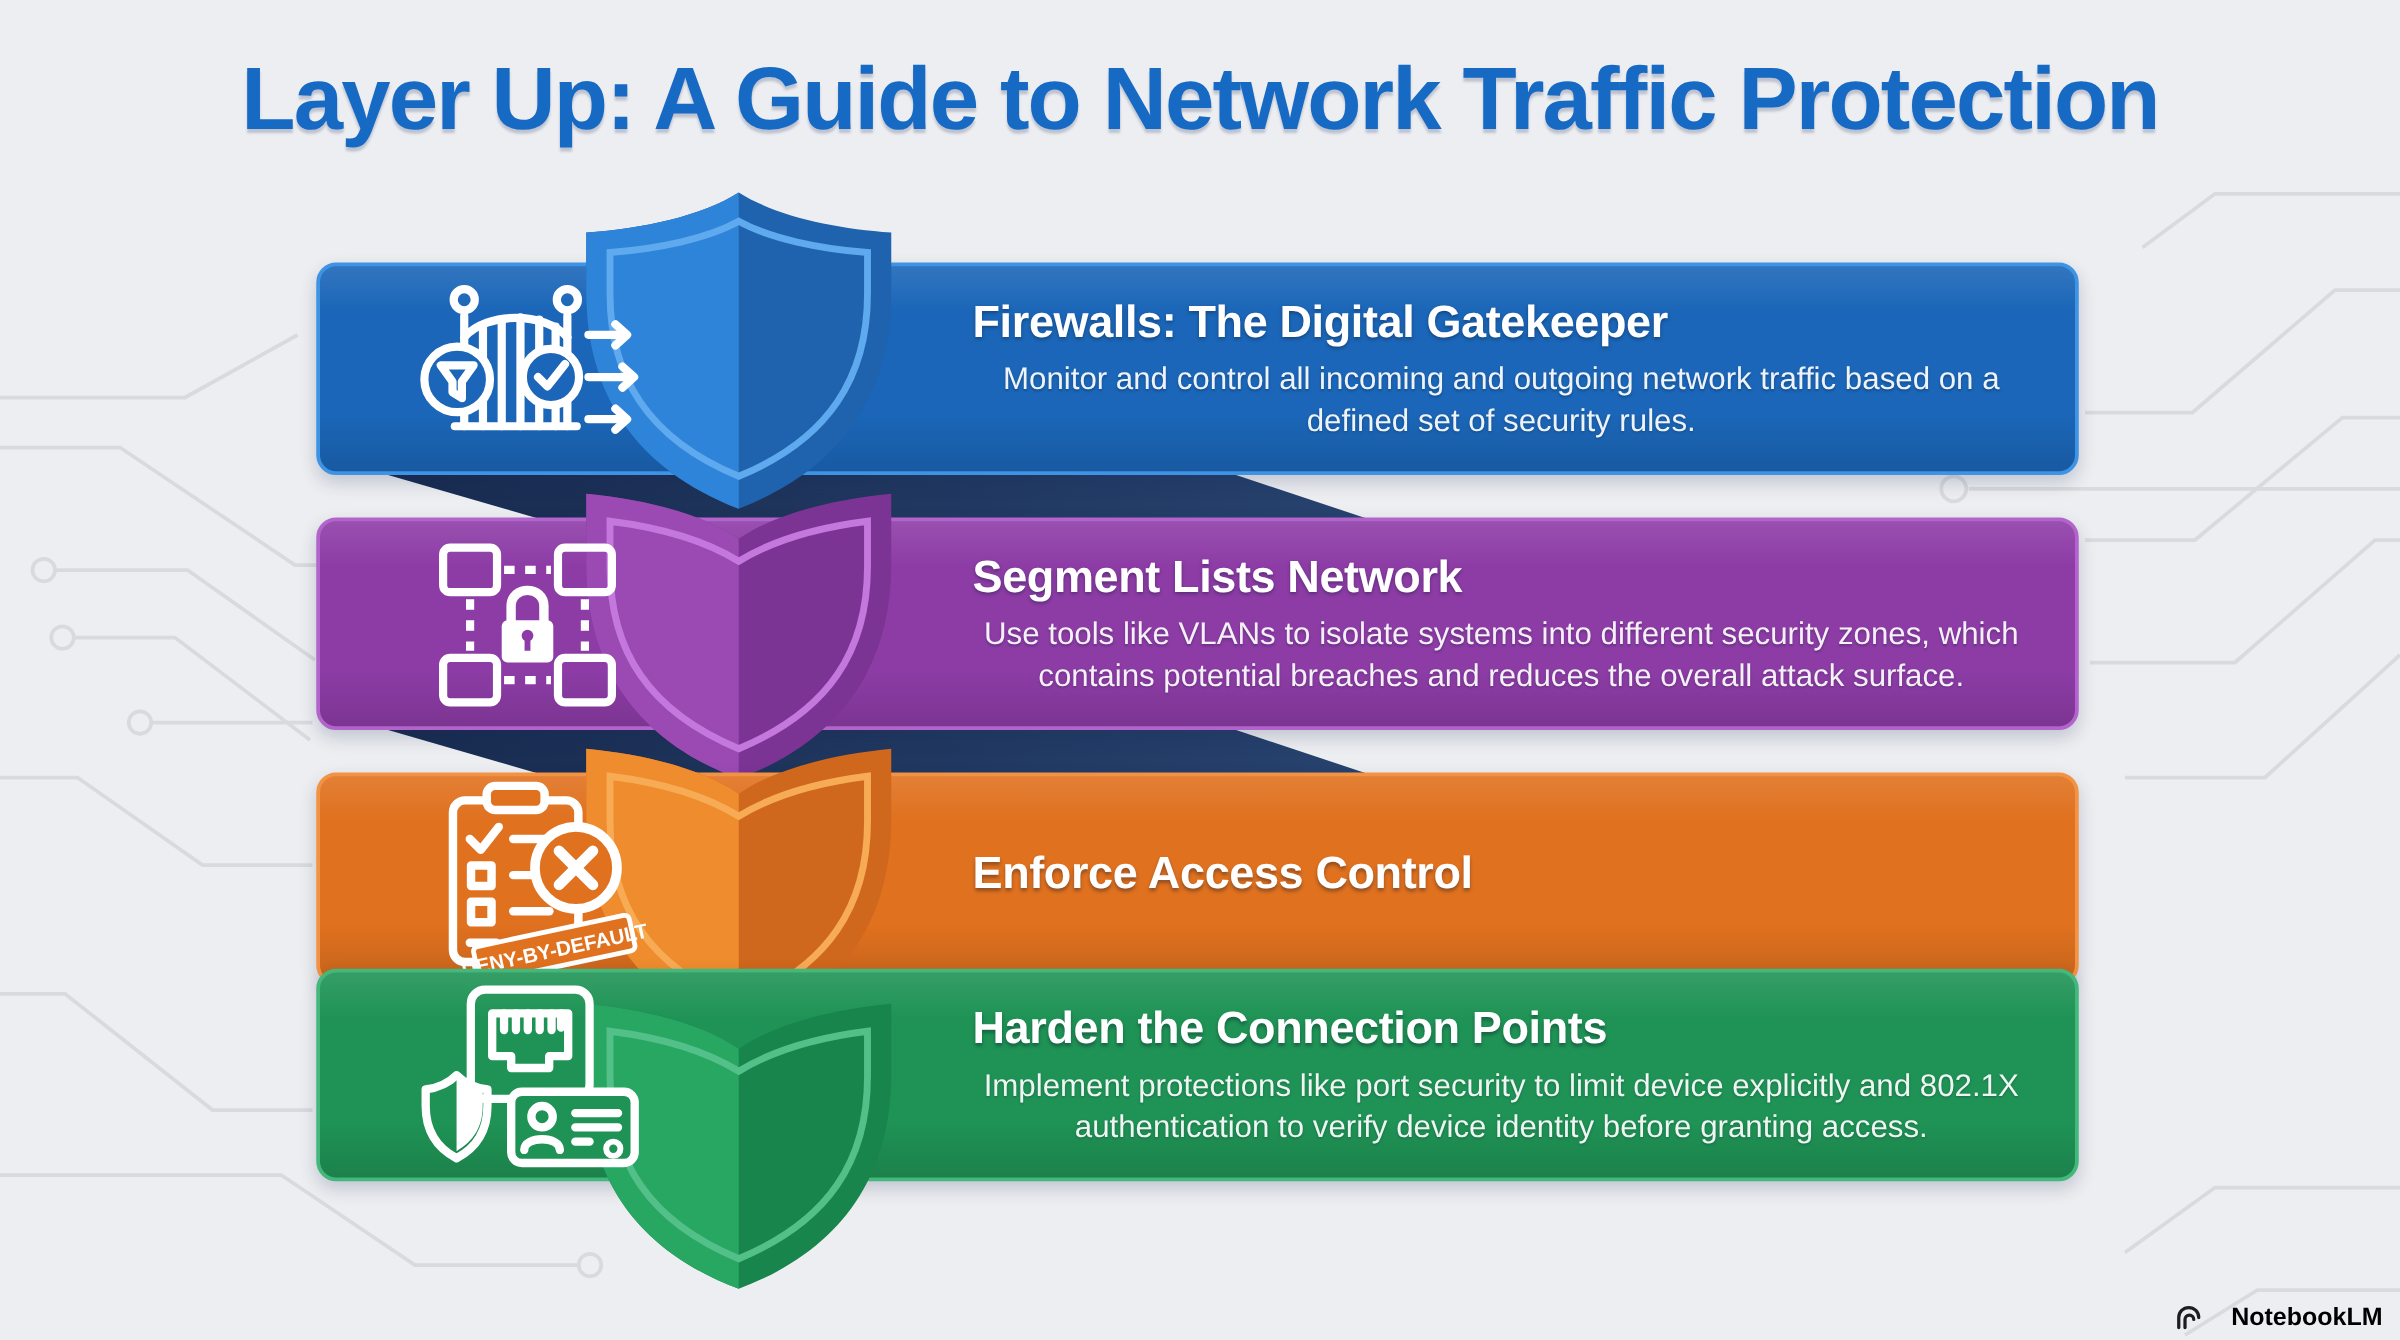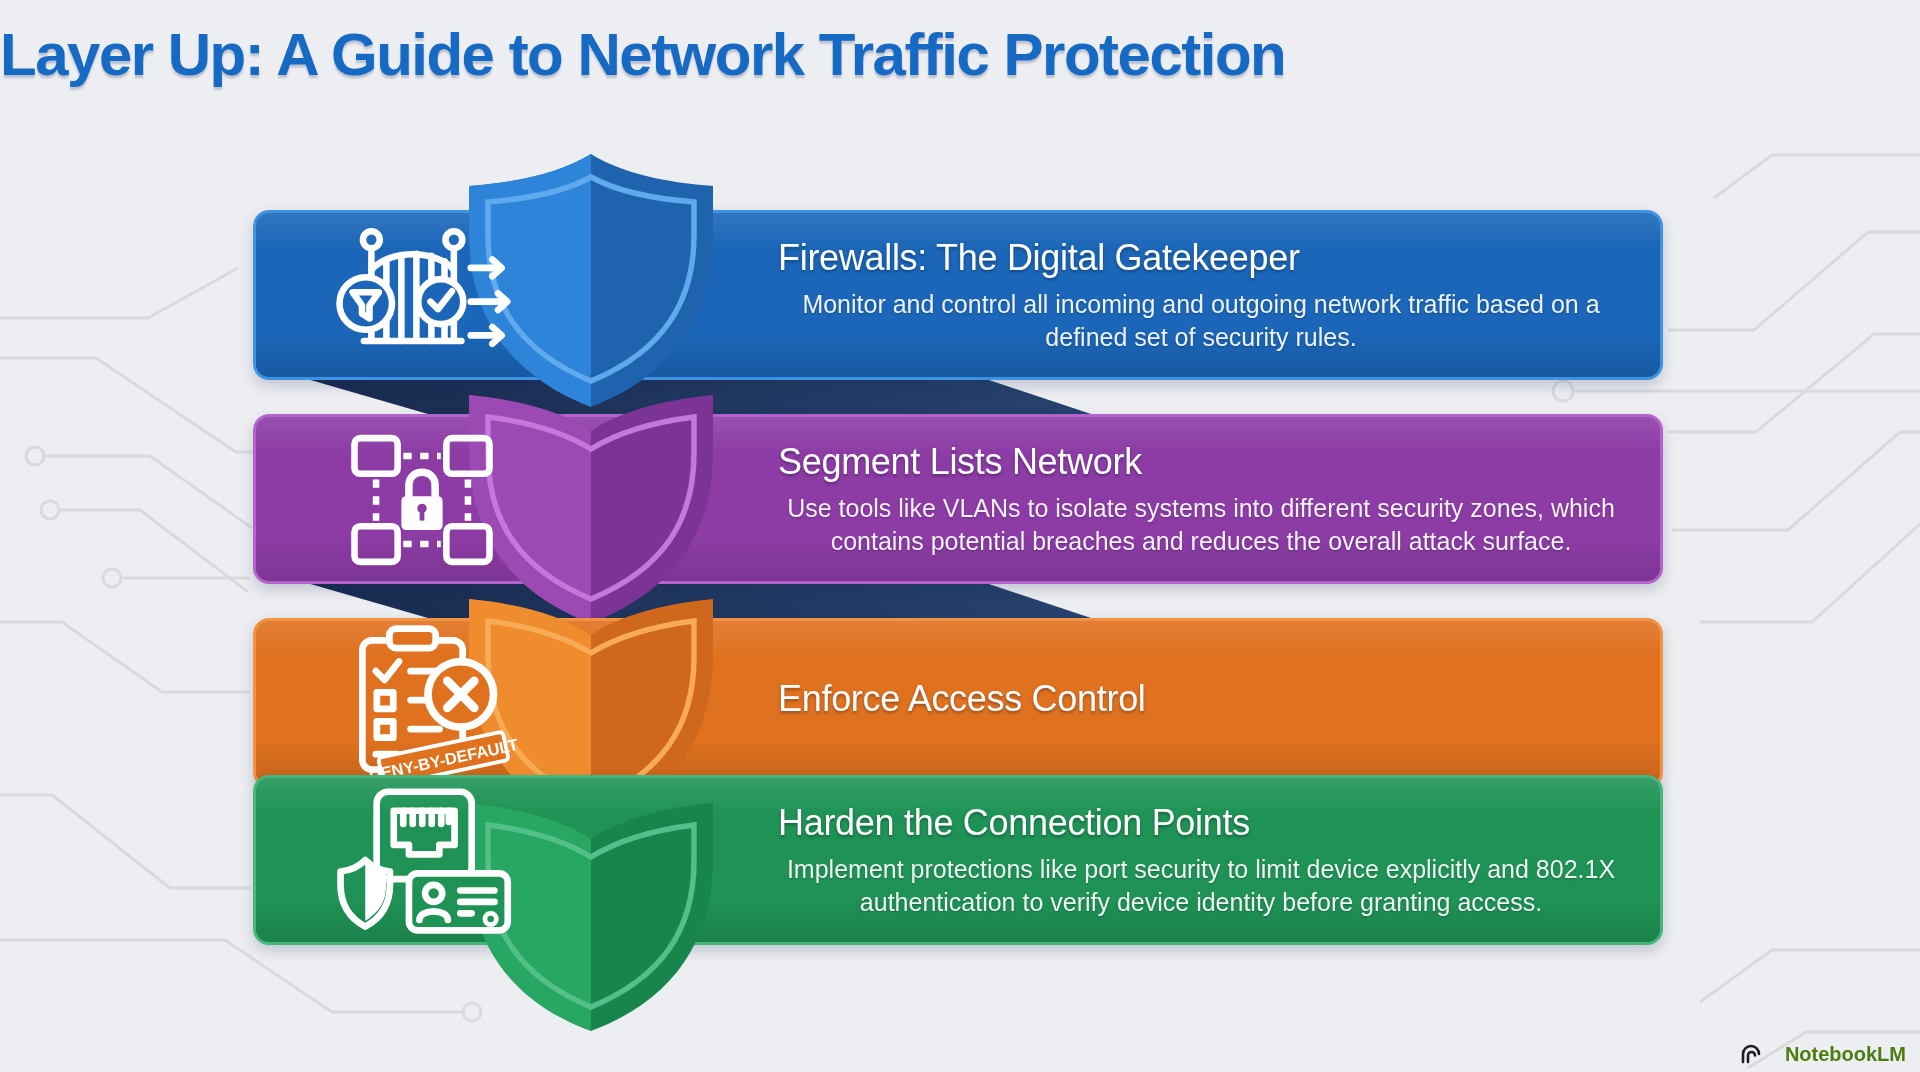--- a/index.html
+++ b/index.html
@@ -9,22 +9,22 @@
     font-family:"Liberation Sans", sans-serif;
     -webkit-font-smoothing:antialiased;
   }
   .stage{position:absolute;inset:0;width:1920px;height:1072px;}
   svg.bg{position:absolute;left:0;top:0;z-index:0;}
   .trace{fill:none;stroke:var(--trace,#d8dade);stroke-width:3;}
   .trace-dot{fill:var(--bg,#edeef1);stroke:var(--trace,#d8dade);stroke-width:3;}
   .navy{fill:url(#navyg);}
 
   .title{
-    position:absolute;top:20px;left:0;width:100%;margin:0;z-index:5;
-    font-size:60px;font-weight:700;letter-spacing:-1.5px;color:var(--title,#176ac4);
+    position:absolute;top:39px;left:0;width:100%;margin:0;text-align:center;z-index:5;
+    font-size:71px;font-weight:700;letter-spacing:-1.5px;color:var(--title,#176ac4);
     text-shadow:0 3px 2px rgba(20,40,90,.22);
   }
 
   .layer{position:absolute;left:0;top:0;width:1920px;height:0;z-index:2;}
   .band{
     position:absolute;left:253px;width:1404px;height:164px;
     border-radius:16px;border:3px solid var(--rim,#888);
     background:var(--band,#444);
     box-shadow:0 6px 14px rgba(25,40,85,.20);
   }
@@ -36,32 +36,32 @@
   .shield{position:absolute;z-index:3;}
   .sh-dark{fill:var(--shield-dark,#333);}
   .sh-light{fill:var(--shield-light,#666);}
   .sh-line{fill:none;stroke:var(--shield-line,#aaa);stroke-width:5.5;}
 
   .icon{position:absolute;left:66px;top:8px;z-index:4;}
   .content{
     position:absolute;left:522px;right:36px;top:50%;transform:translateY(-50%);z-index:4;color:#fff;
   }
   .content h2{
-    margin:0 0 9px 0;font-size:36px;font-weight:400;letter-spacing:-.3px;
+    margin:0 0 9px 0;font-size:36px;font-weight:700;letter-spacing:-.3px;
     text-shadow:0 2px 3px rgba(10,20,40,.38);
   }
   .content p{
     margin:0;max-width:905px;font-size:25px;line-height:33px;color:rgba(255,255,255,.93);
     text-shadow:0 1px 2px rgba(10,20,40,.30);
     text-align:center;
   }
 
   .brand{
     position:absolute;right:14px;bottom:6px;z-index:6;display:flex;align-items:center;gap:22px;
-    font-size:20px;font-weight:700;color:#4d7c0f;
+    font-size:20px;font-weight:700;color:#000000;
   }
 </style>
 </head>
 <body style="--bg: #edeef1; --trace: #d8dade; --title: #176ac4; --navy-left: #182a4e; --navy-right: #27436f;">
 
 <div class="stage">
 
   <svg class="bg" width="1920" height="1072" viewBox="0 0 1920 1072">
     <defs>
       <linearGradient id="navyg" x1="0" y1="0" x2="1" y2="0">

